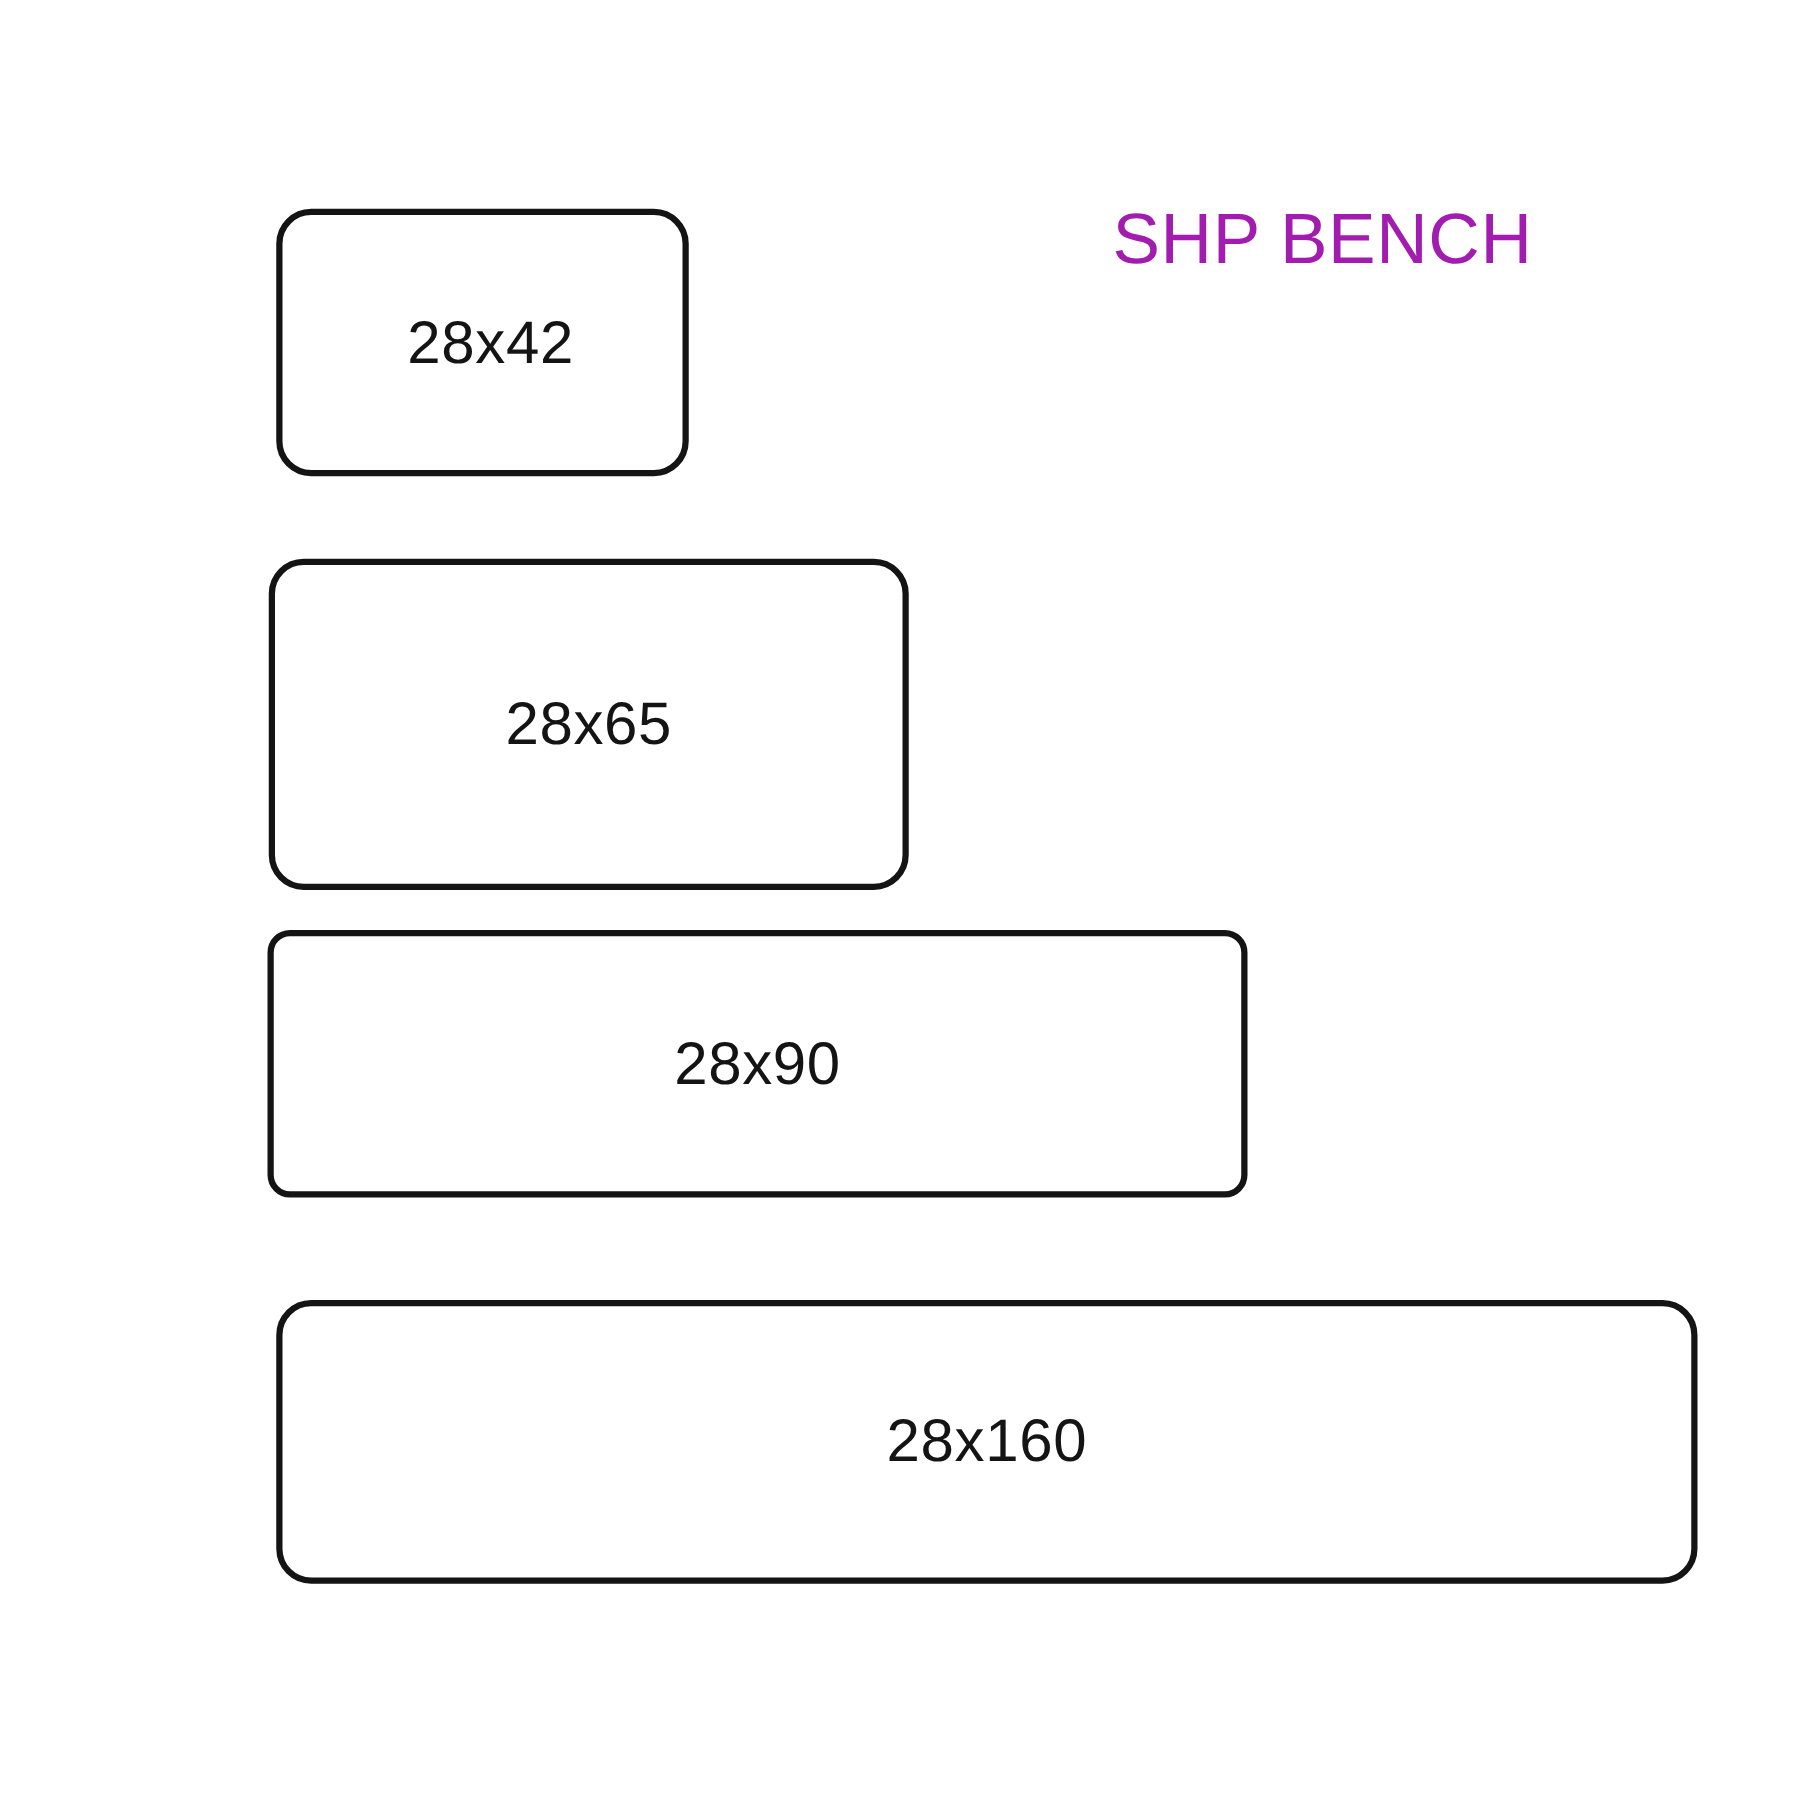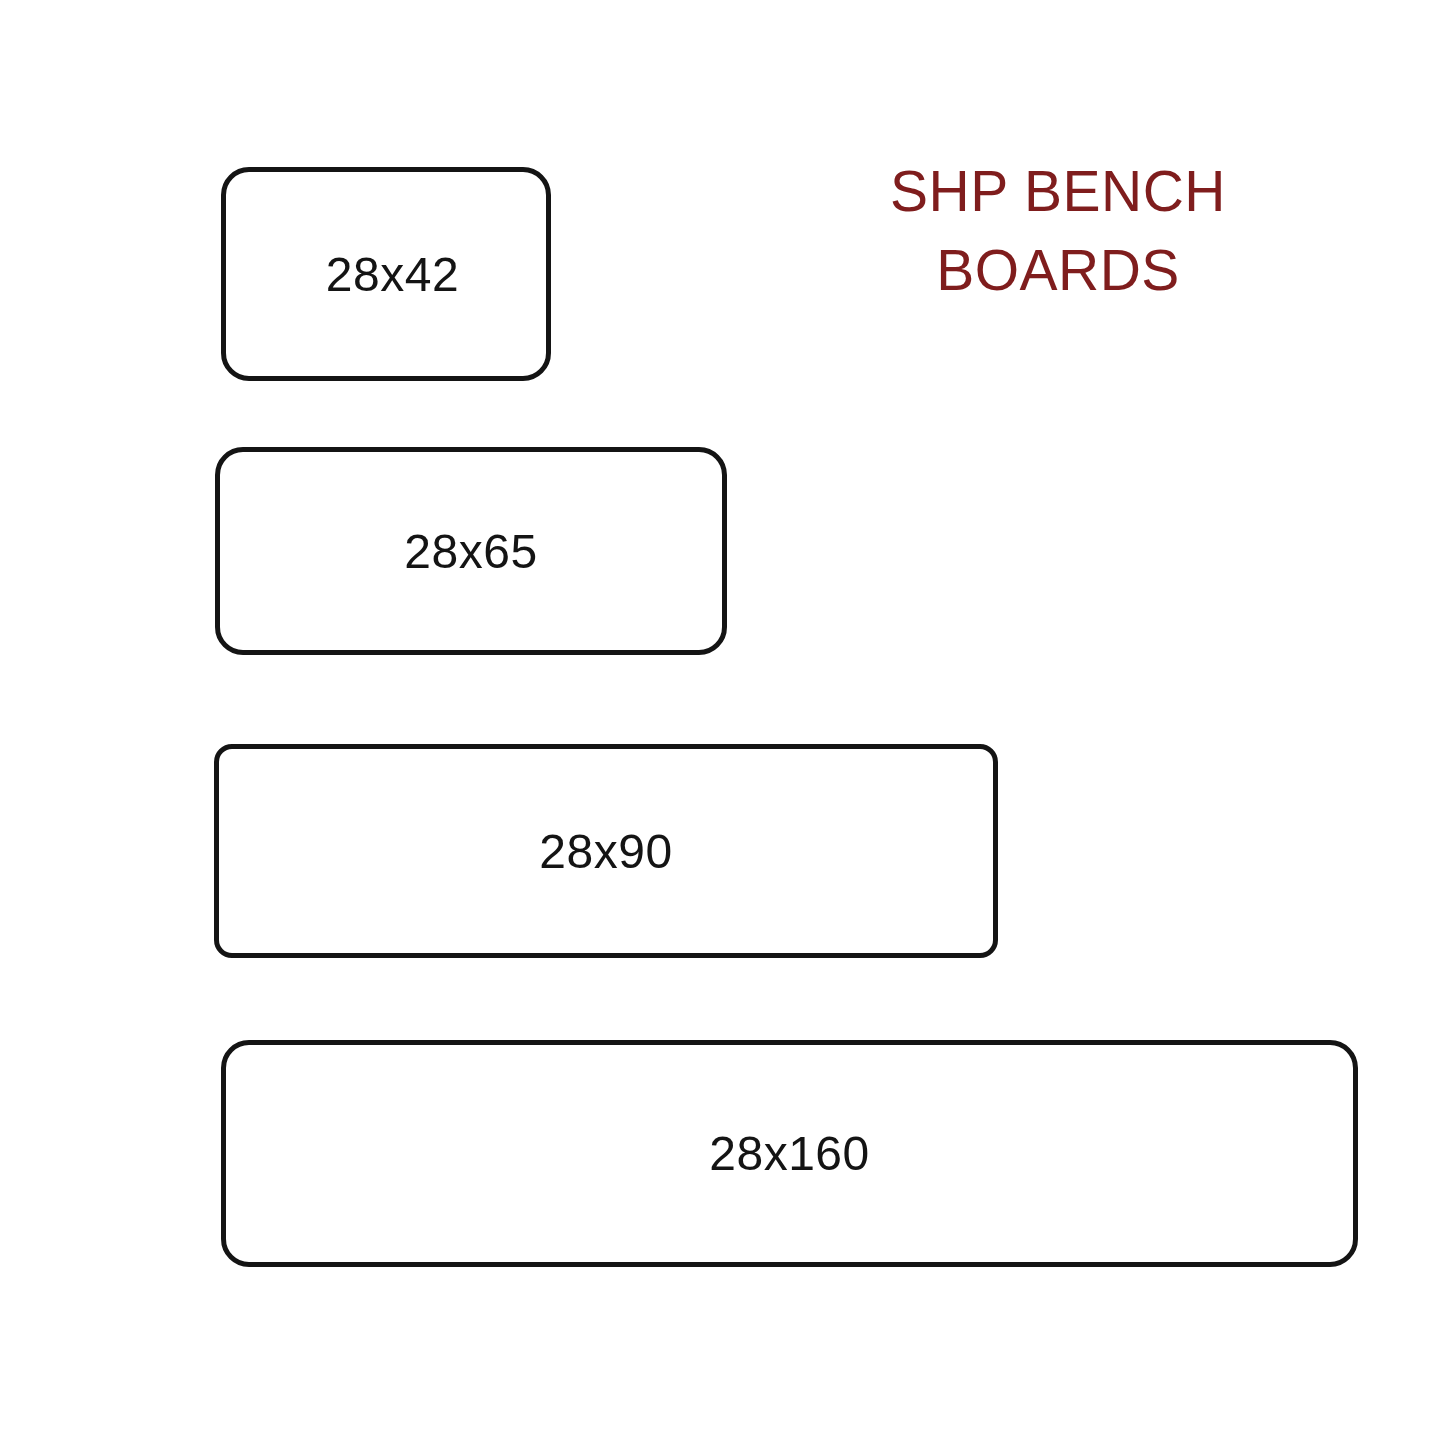--- a/index.html
+++ b/index.html
@@ -19,52 +19,51 @@
   .title {
     position: absolute;
     left: 878px;
     top: 152px;
     width: 360px;
     text-align: center;
     font-size: 57px;
     line-height: 79px;
     font-weight: 400;
     letter-spacing: 0.5px;
-    color: #7f1d1d;
+    color: #a21caf;
     white-space: nowrap;
   }
   .board {
     position: absolute;
     box-sizing: border-box;
     border: 5px solid #141414;
     border-radius: 28px;
     background: #ffffff;
     display: flex;
     align-items: center;
     justify-content: center;
   }
   .board-label {
     font-size: 48px;
     font-weight: 400;
     color: #141414;
     letter-spacing: 0.5px;
   }
   .board-1 { left: 221px; top: 167px;  width: 330px; height: 214px; padding-left: 13px; }
-  .board-2 { left: 215px; top: 447px;  width: 512px; height: 208px; justify-content: center; }
+  .board-2 { left: 215px; top: 447px;  width: 512px; height: 265px; justify-content: center; }
   .board-3 { left: 214px; top: 744px;  width: 784px; height: 214px; border-radius: 18px; }
   .board-4 { left: 221px; top: 1040px; width: 1137px; height: 227px; }
 </style>
 </head>
 <body>
 
 <div class="canvas">
 
   <div class="title">
     <div>SHP BENCH</div>
-    <div>BOARDS</div>
   </div>
 
   <div class="board board-1">
     <span class="board-label">28x42</span>
   </div>
 
   <div class="board board-2">
     <span class="board-label">28x65</span>
   </div>
 

